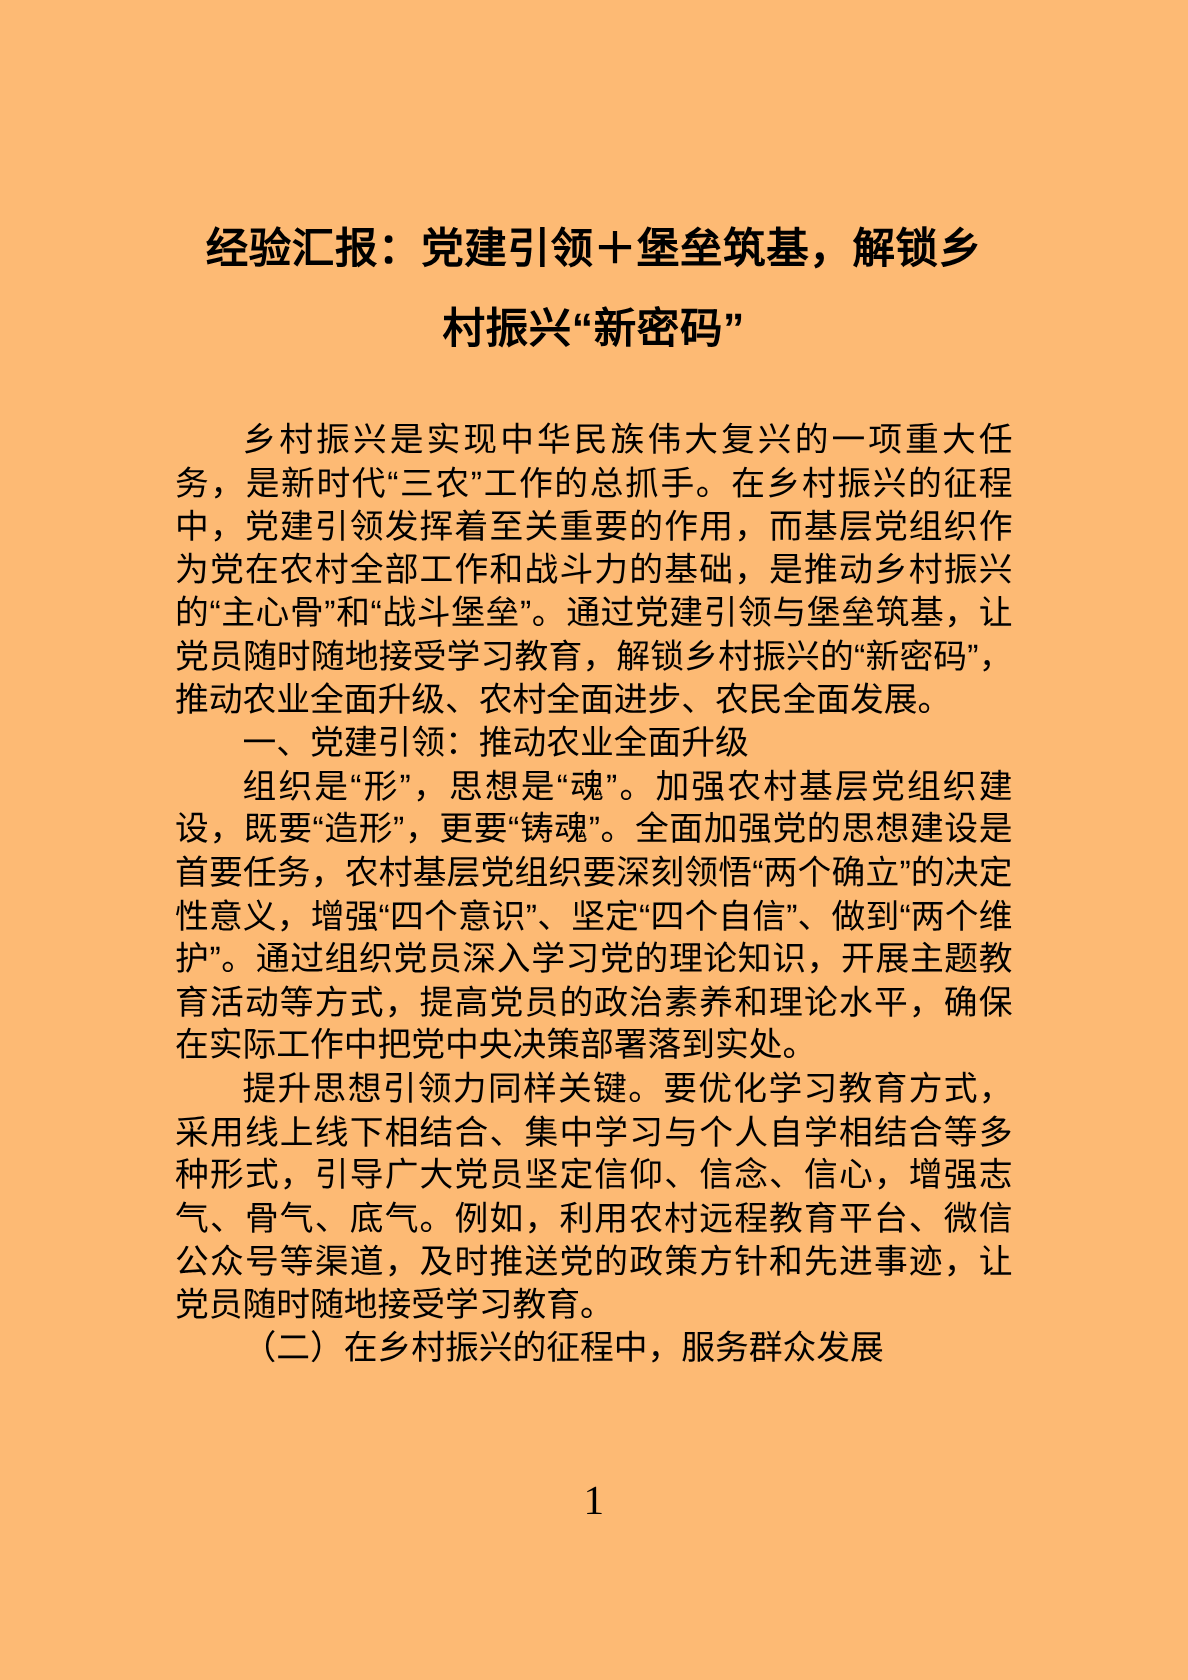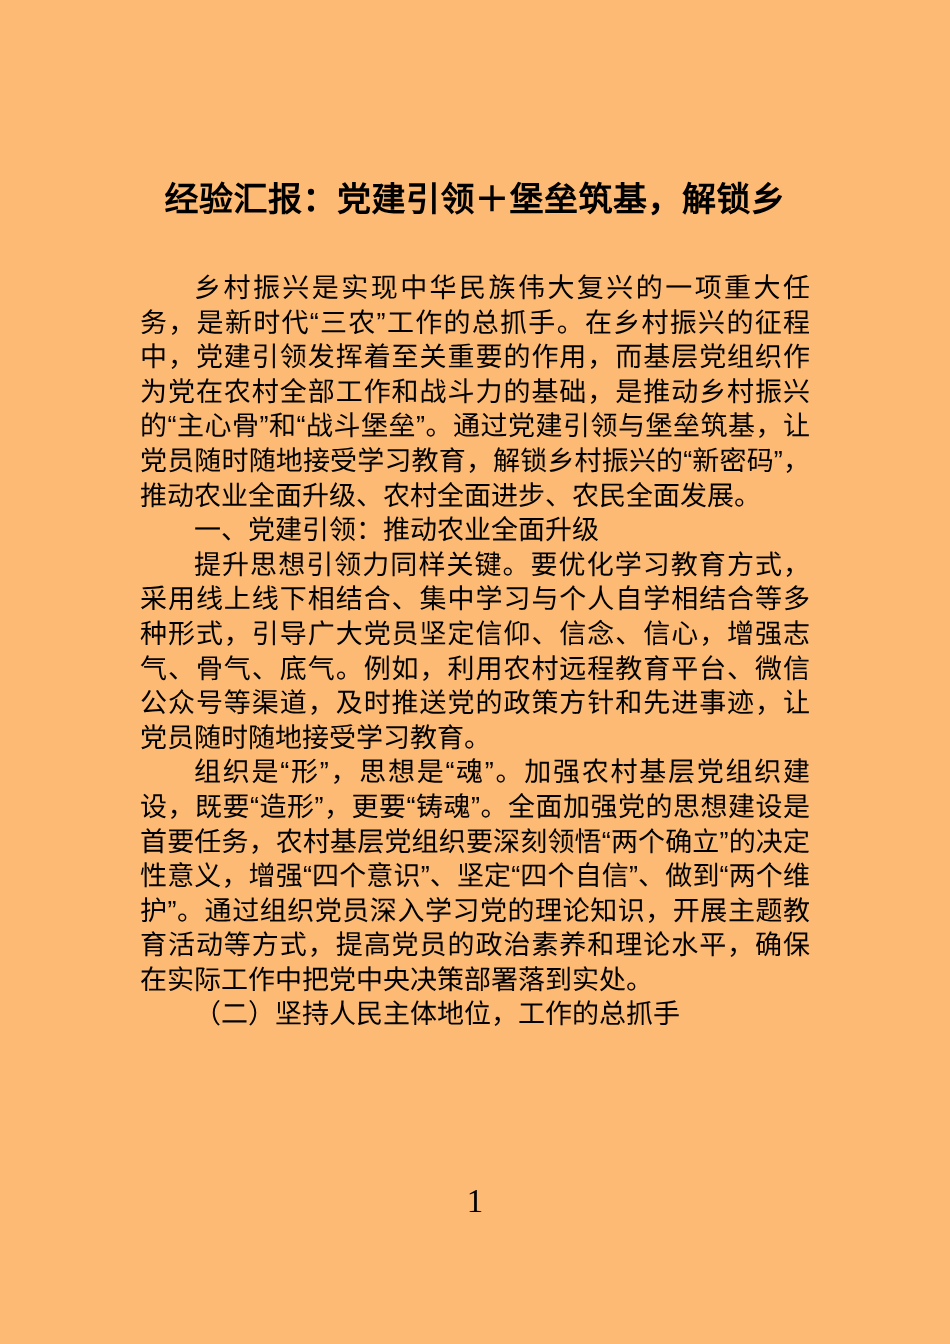--- a/index.html
+++ b/index.html
@@ -59,25 +59,26 @@
     color: #000000;
   }
 </style>
 </head>
 <body>
 
 <div class="page">
 
   <h1 class="doc-title">
     <span class="title-line">经验汇报：党建引领＋堡垒筑基，解锁乡</span>
+    <span class="title-line">村振兴“新密码”</span>
   </h1>
 
   <div class="doc-body">
     <p class="para">乡村振兴是实现中华民族伟大复兴的一项重大任务，是新时代“三农”工作的总抓手。在乡村振兴的征程中，党建引领发挥着至关重要的作用，而基层党组织作为党在农村全部工作和战斗力的基础，是推动乡村振兴的“主心骨”和“战斗堡垒”。通过党建引领与堡垒筑基，让党员随时随地接受学习教育，解锁乡村振兴的“新密码”，推动农业全面升级、农村全面进步、农民全面发展。</p>
     <p class="para">一、党建引领：推动农业全面升级</p>
+    <p class="para">组织是“形”，思想是“魂”。加强农村基层党组织建设，既要“造形”，更要“铸魂”。全面加强党的思想建设是首要任务，农村基层党组织要深刻领悟“两个确立”的决定性意义，增强“四个意识”、坚定“四个自信”、做到“两个维护”。通过组织党员深入学习党的理论知识，开展主题教育活动等方式，提高党员的政治素养和理论水平，确保在实际工作中把党中央决策部署落到实处。</p>
     <p class="para">提升思想引领力同样关键。要优化学习教育方式，采用线上线下相结合、集中学习与个人自学相结合等多种形式，引导广大党员坚定信仰、信念、信心，增强志气、骨气、底气。例如，利用农村远程教育平台、微信公众号等渠道，及时推送党的政策方针和先进事迹，让党员随时随地接受学习教育。</p>
-    <p class="para">组织是“形”，思想是“魂”。加强农村基层党组织建设，既要“造形”，更要“铸魂”。全面加强党的思想建设是首要任务，农村基层党组织要深刻领悟“两个确立”的决定性意义，增强“四个意识”、坚定“四个自信”、做到“两个维护”。通过组织党员深入学习党的理论知识，开展主题教育活动等方式，提高党员的政治素养和理论水平，确保在实际工作中把党中央决策部署落到实处。</p>
-    <p class="para">（二）坚持人民主体地位，工作的总抓手</p>
+    <p class="para">（二）在乡村振兴的征程中，服务群众发展</p>
   </div>
 
   <div class="page-number">1</div>
 
 </div>
 
 </body></html>

